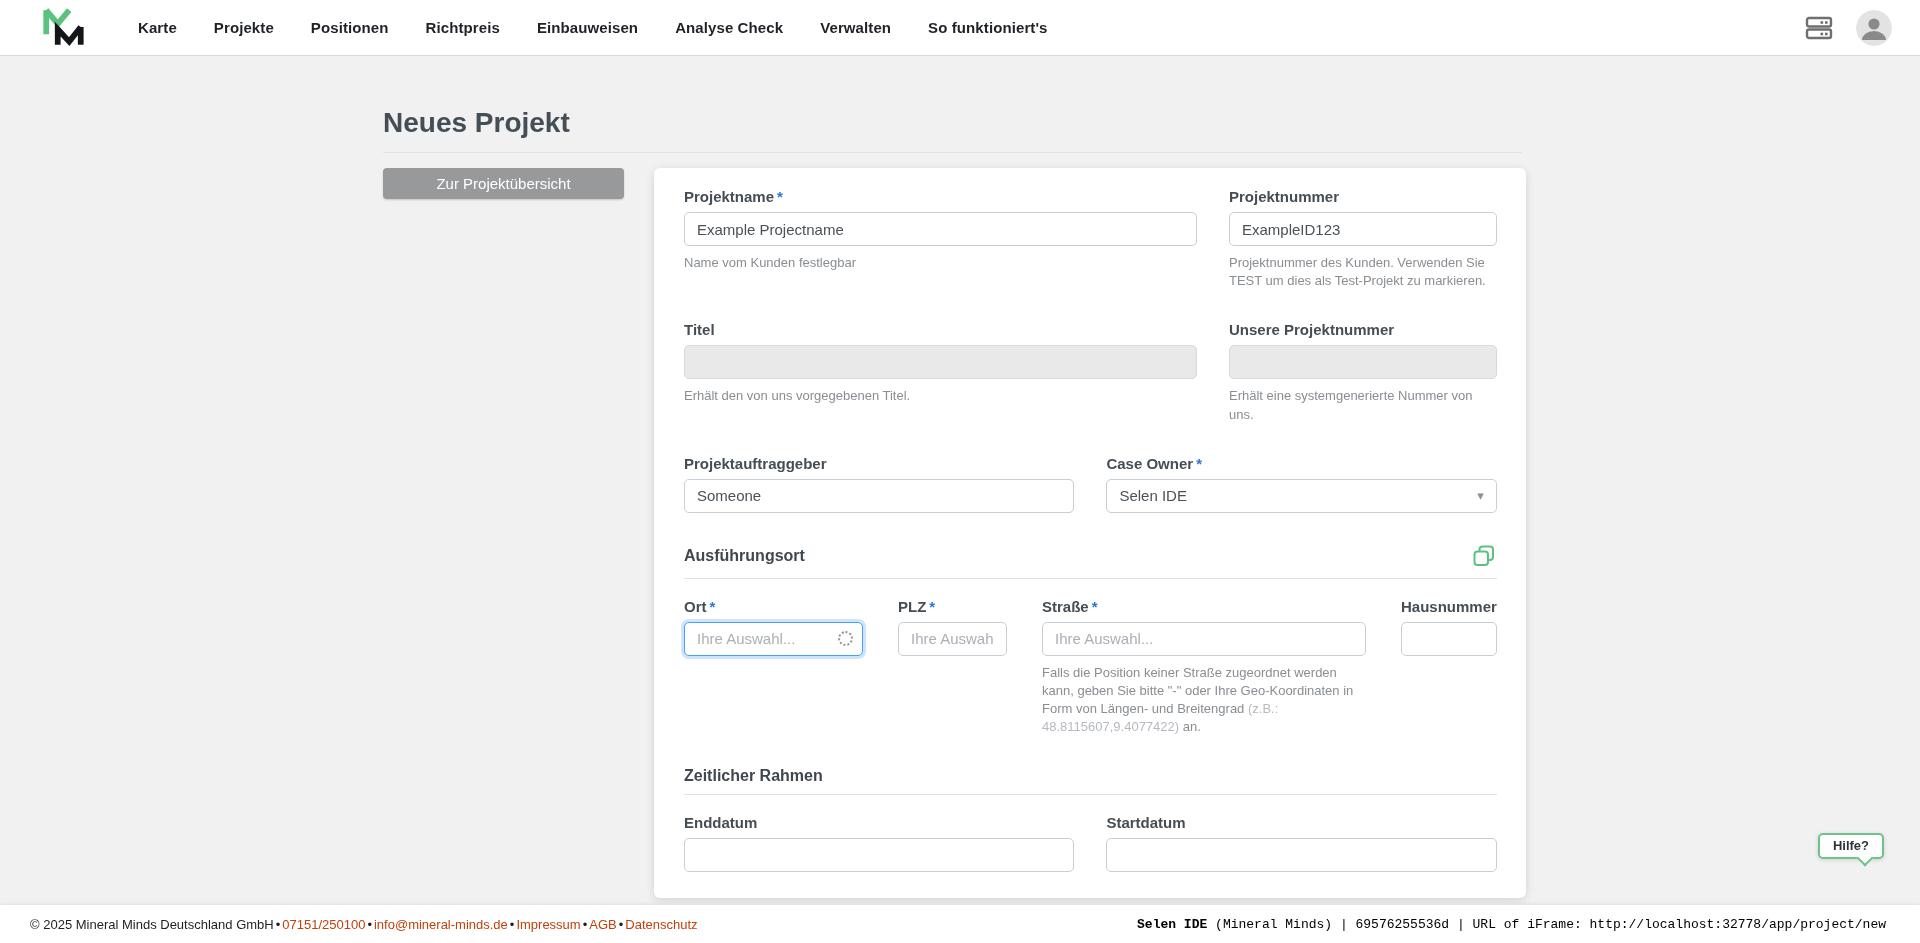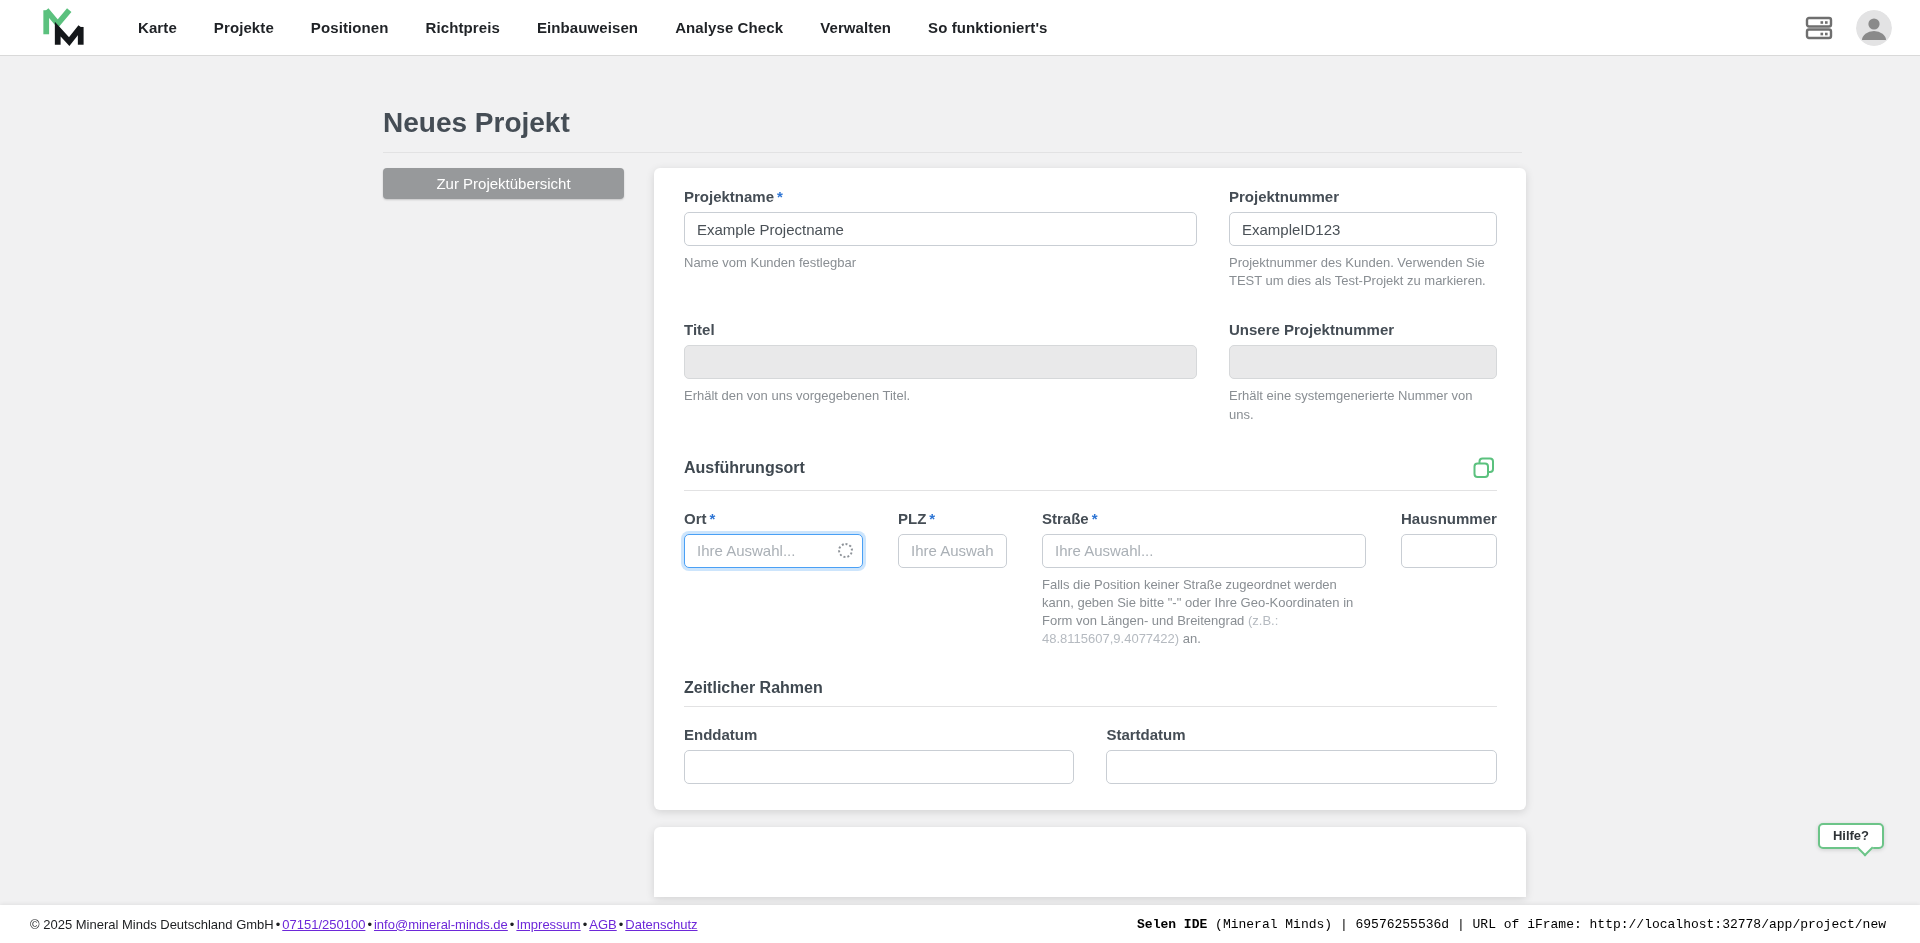--- a/index.html
+++ b/index.html
@@ -81,28 +81,28 @@
   .section-rule { border:none; border-top:1px solid #e2e2e3; margin:9px 0 19px; }
 
   
   .footer {
     position:fixed; left:0; bottom:0; width:100%; height:38px; background:#fff;
     box-shadow:0 -1px 4px rgba(0,0,0,.07);
     display:flex; align-items:center; justify-content:space-between;
     padding:0 34px 0 30px; font-size:13px; color:#1d1f22; z-index:20;
   }
   .footer-left { display:flex; align-items:center; gap:2px; white-space:nowrap; }
-  .footer-link { color:#6d28d9; text-decoration:underline; cursor:pointer; }
+  .footer-link { color:#c2410c; cursor:pointer; }
   .dot-sep { color:#1d1f22; }
   .footer-right { white-space:nowrap; color:#000000;font-family:Liberation Mono, monospace; }
   .footer-right b { font-weight:700; }
 
   
   .help-btn {
-    position:fixed; right:36px; bottom:94px; z-index:30;
+    position:fixed; right:36px; bottom:84px; z-index:30;
     background:#fff; border:2px solid #6cc488; border-radius:5px;
     padding:3px 13px 4px; font-size:13px; font-weight:700; color:#2f3337;
     font-family:inherit; cursor:pointer; box-shadow:0 1px 4px rgba(0,0,0,.15);
   }
   .help-btn::after {
     content:''; position:absolute; bottom:-7px; right:11px; width:10px; height:10px;
     background:#fff; border-right:2px solid #6cc488; border-bottom:2px solid #6cc488;
     transform:rotate(45deg);
   }
 </style>
@@ -174,20 +174,33 @@
             <input class="text-input" type="text" disabled="" style="">
             <div class="fg-hint">Erhält den von uns vorgegebenen Titel.</div>
           </div>
           <div class="form-group">
             <label class="fg-label">Unsere Projektnummer</label>
             <input class="text-input" type="text" disabled="" style="">
             <div class="fg-hint">Erhält eine systemgenerierte Nummer von uns.</div>
           </div>
         </div>
 
+        <div class="form-row cols-6-6" style="margin-bottom:0;">
+          <div class="form-group">
+            <label class="fg-label">Projektauftraggeber</label>
+            <input class="text-input" type="text" value="Someone" style="">
+          </div>
+          <div class="form-group">
+            <label class="fg-label"><span>Case Owner</span><span class="req">*</span></label>
+            <div class="select-box">
+              <span>Selen IDE</span>
+              <span class="caret">▾</span>
+            </div>
+          </div>
+        </div>
 
         <div class="section-head">
           <h2 class="section-title">Ausführungsort</h2>
           <svg class="copy-icon" viewBox="0 0 26 26">
             <rect x="8.5" y="3.5" width="13.5" height="13.5" rx="3" fill="none" stroke="#5bc17e" stroke-width="2"></rect>
             <rect x="3.5" y="8.5" width="13.5" height="13.5" rx="3" fill="#fff" stroke="#5bc17e" stroke-width="2"></rect>
           </svg>
         </div>
         <hr class="section-rule">
 

